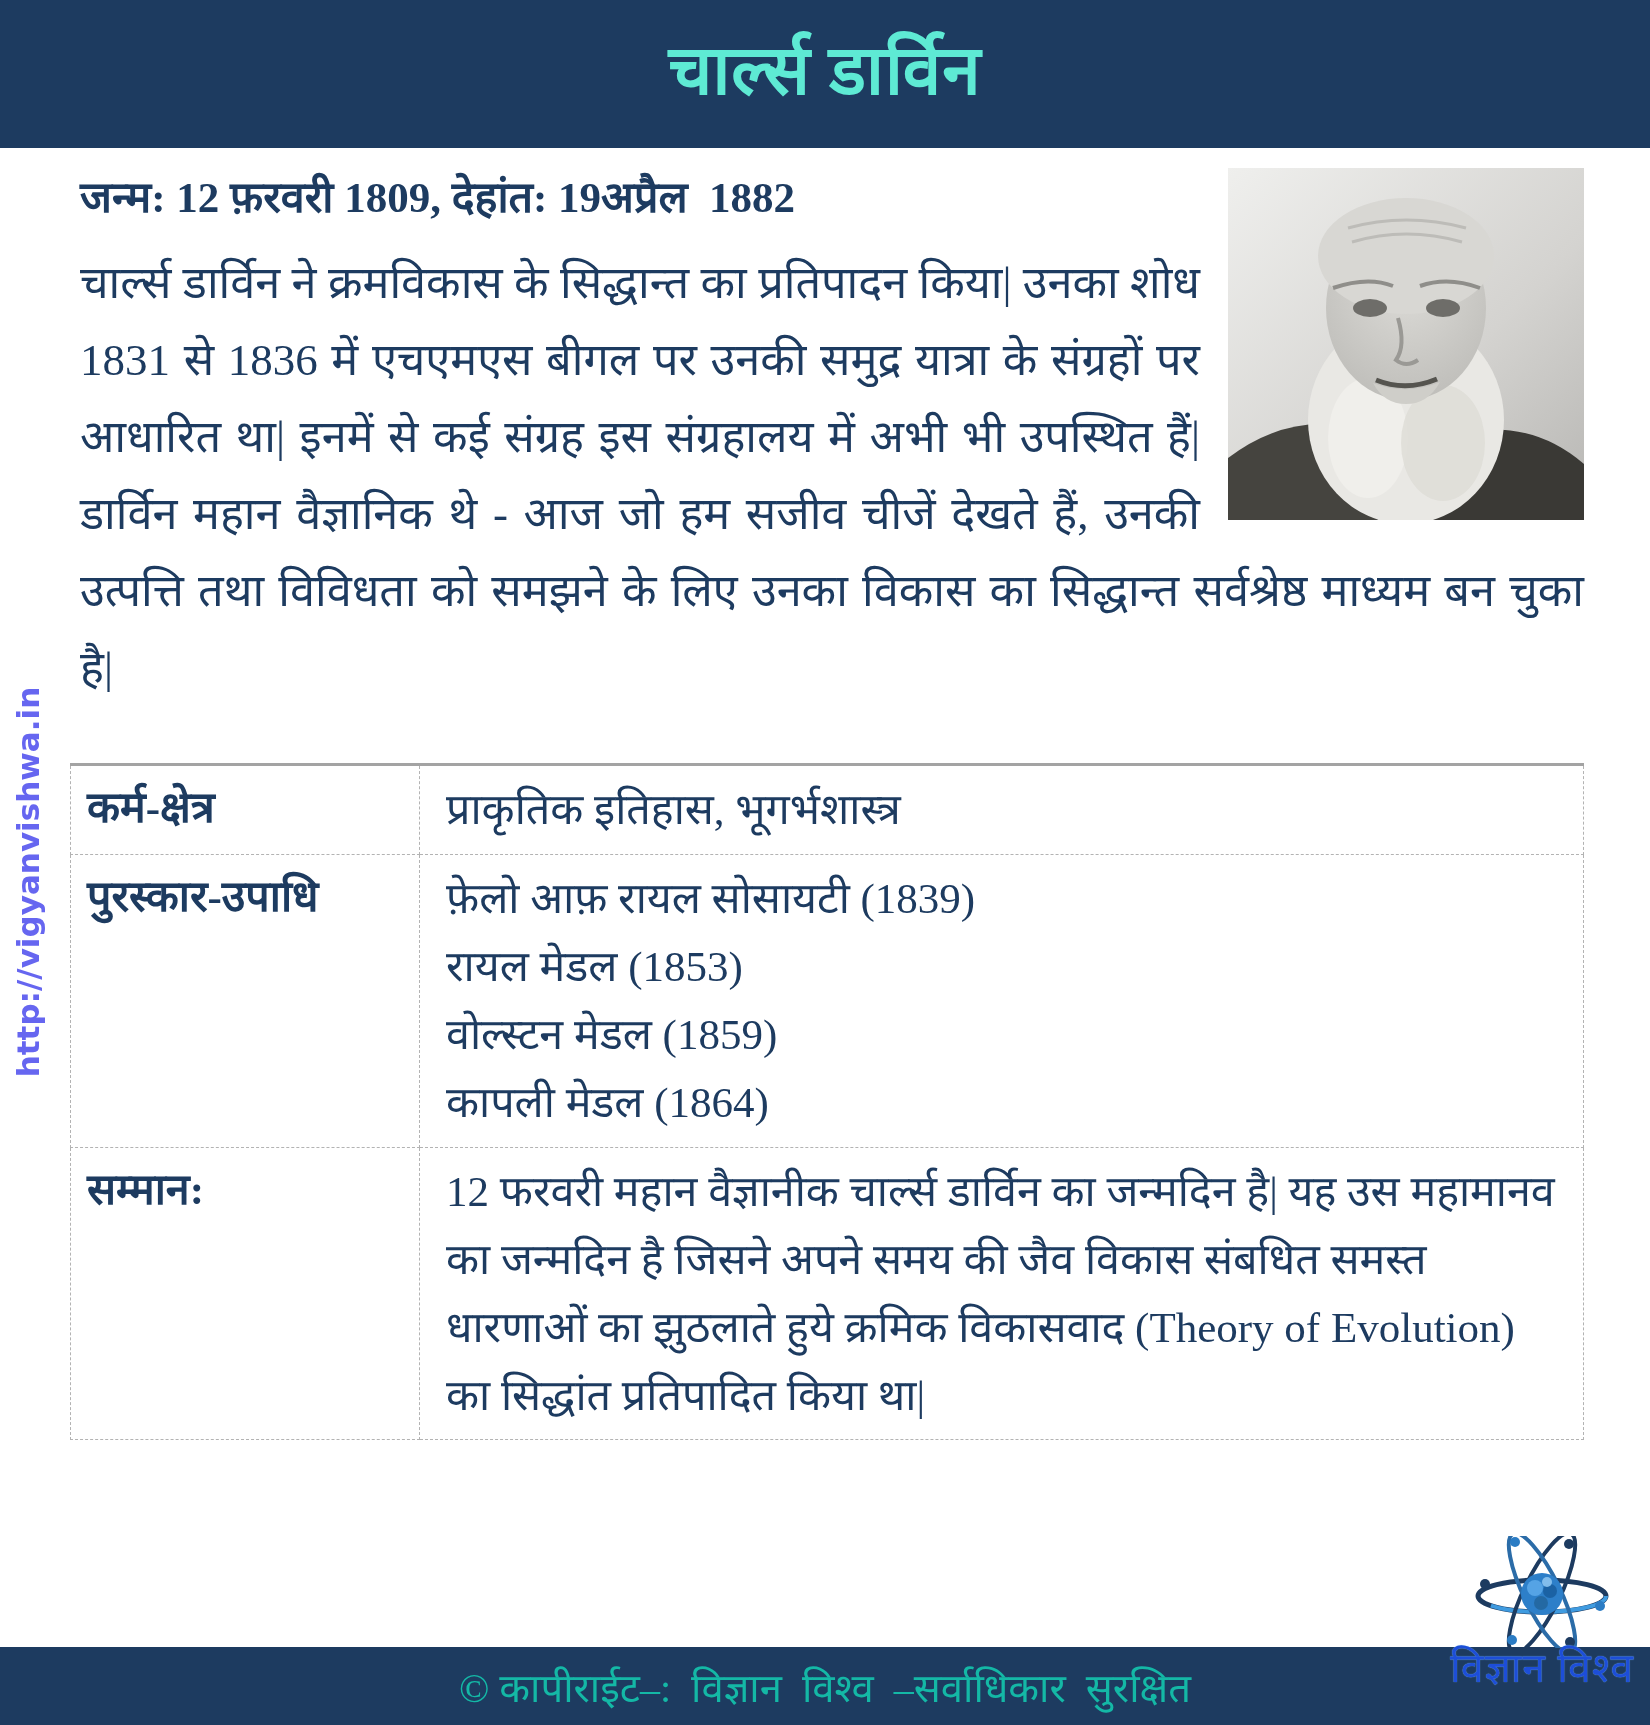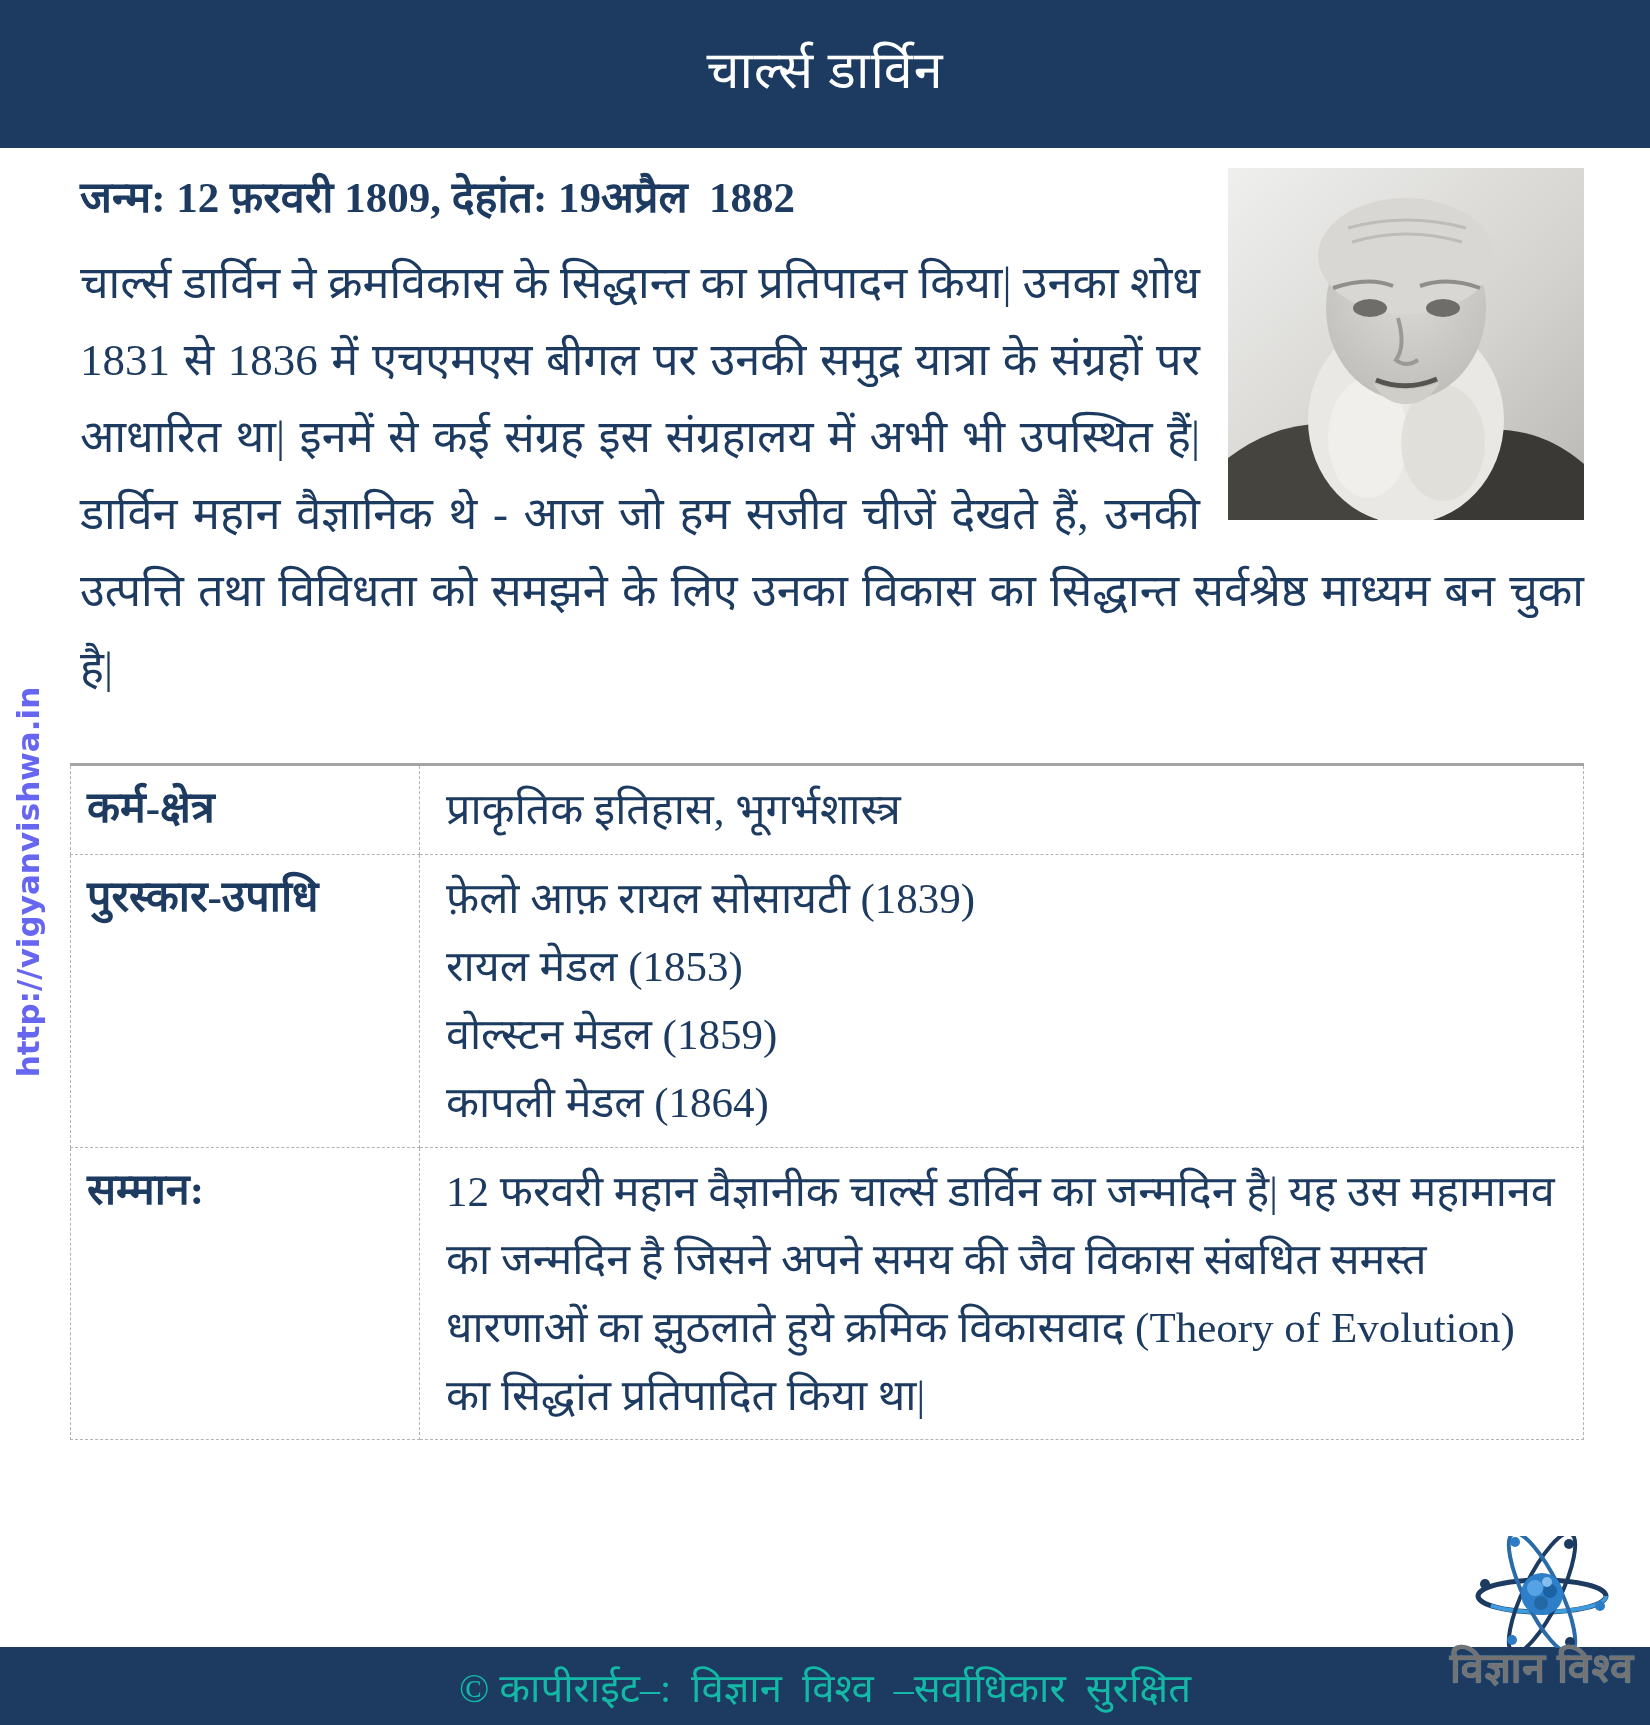--- a/index.html
+++ b/index.html
@@ -7,21 +7,21 @@
     width:1650px; height:1725px; position:relative; overflow:hidden;
     background:#ffffff; color:#1d3b60;
     font-family:"Liberation Serif","DejaVu Serif",serif;
   }
   
   .header {
     height:148px; background:#1d3b60;
     display:flex; align-items:center; justify-content:center;
   }
   .header h1 {
-    margin:0 0 14px 0; font-size:52px; font-weight:normal; color:#ffffff; letter-spacing:1px;
+    margin:0 0 14px 0; font-size:69px; font-weight:bold; color:#5eead4; letter-spacing:1px;
   }
   
   .content { padding:10px 66px 0 70px; }
   .portrait {
     float:right; width:356px; height:352px; margin:10px 0 14px 28px;
   }
   .portrait svg { display:block; width:100%; height:100%; }
   .birth {
     font-size:43px; font-weight:bold; margin:8px 0 0 10px; white-space:pre-wrap;
   }
@@ -54,21 +54,21 @@
   
   .footer {
     position:absolute; left:0; bottom:0; width:100%; height:78px; background:#1d3b60;
     color:#14b8a6; font-size:40px; white-space:pre-wrap;
     display:flex; align-items:center; justify-content:center;
   }
   
   .logo { position:absolute; top:1536px; right:10px; width:196px; text-align:center; z-index:5; }
   .logo svg { display:block; margin:0 auto; }
   .logo-text {
-    font-size:41px; font-weight:bold; color:#737373; margin-top:-10px; letter-spacing:1px;
+    font-size:41px; font-weight:normal; color:#1d4ed8; margin-top:-10px; letter-spacing:1px;
     text-shadow:0 0 1px #7db9e8;
   }
 </style>
 </head>
 <body>
 
 <div class="page">
 
   <header class="header">
     <h1>चार्ल्स डार्विन</h1>

